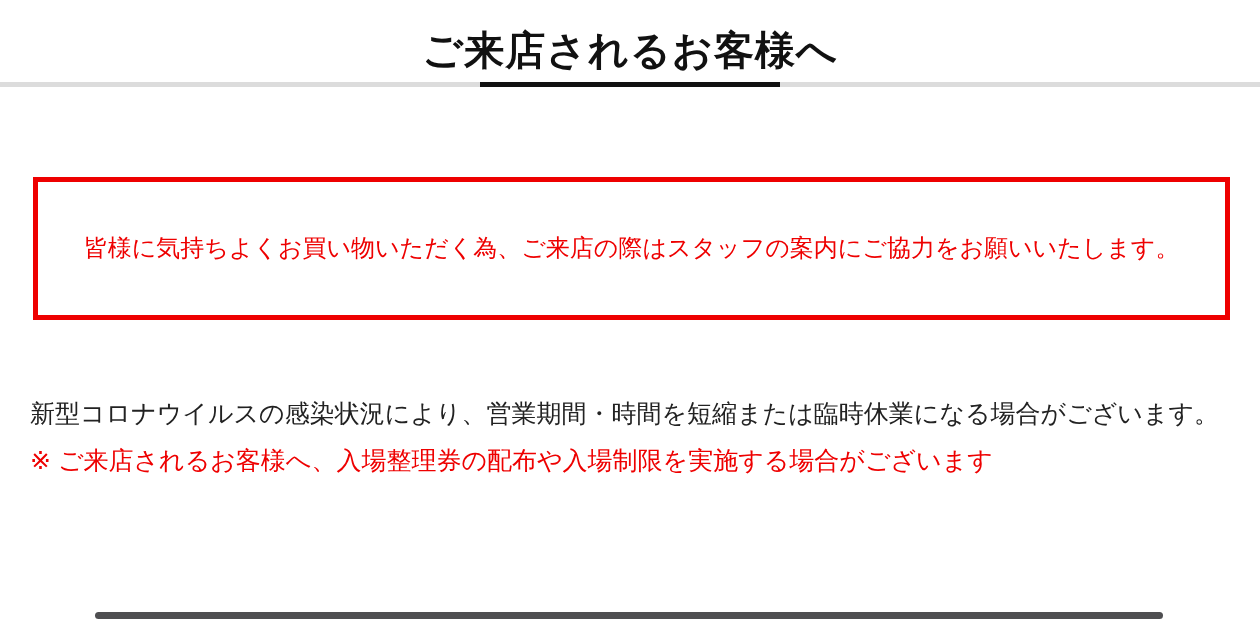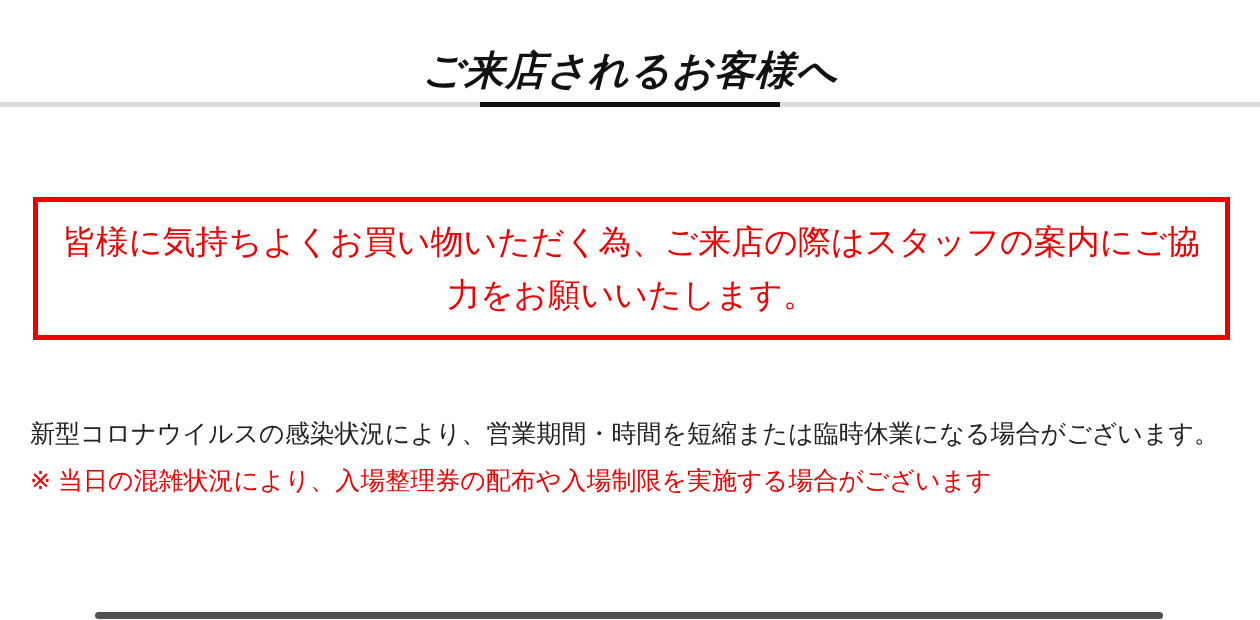--- a/index.html
+++ b/index.html
@@ -8,21 +8,21 @@
     position: relative;
     width: 1260px;
     height: 620px;
     background: #ffffff;
     overflow: hidden;
     font-family: "Liberation Sans", "DejaVu Sans", sans-serif;
     color: #222222;
   }
 
   
-  .page-header { padding-top: 40px; font-style: italic; }
+  .page-header { padding-top: 20px; }
   .page-title {
     text-align: center;
     font-size: 40px;
     font-weight: bold;
     color: #111111;
     letter-spacing: 1px;
     line-height: 1.5;
   }
   .title-divider {
     position: relative;
@@ -44,21 +44,21 @@
   .notice-box {
     margin: 90px 30px 0 33px;
     height: 143px;
     border: 5px solid #ee0000;
     display: flex;
     align-items: center;
     justify-content: center;
   }
   .notice-box-text {
     color: #ee0000;
-    font-size: 33px;
+    font-size: 24px;
     line-height: 1.6;
     text-align: center;
     padding: 0 20px;
   }
 
   
   .info-block {
     margin: 70px 28px 0 30px;
     max-width: 1204px;
     font-size: 25px;
@@ -98,18 +98,18 @@
     <div class="title-divider-accent"></div>
   </div>
 </div>
 
 <div class="notice-box">
   <p class="notice-box-text">皆様に気持ちよくお買い物いただく為、ご来店の際はスタッフの案内にご協力をお願いいたします。</p>
 </div>
 
 <div class="info-block">
   <p class="info-paragraph">新型コロナウイルスの感染状況により、営業期間・時間を短縮または臨時休業になる場合がございます。</p>
-  <p class="info-note">※ 当日の混雑状況により、入場整理券の配布や入場制限を実施する場合がございます</p>
+  <p class="info-note">※ ご来店されるお客様へ、入場整理券の配布や入場制限を実施する場合がございます</p>
 </div>
 
 <div class="h-scrollbar-track">
   <div class="h-scrollbar-thumb"></div>
 </div>
 
 </body></html>

